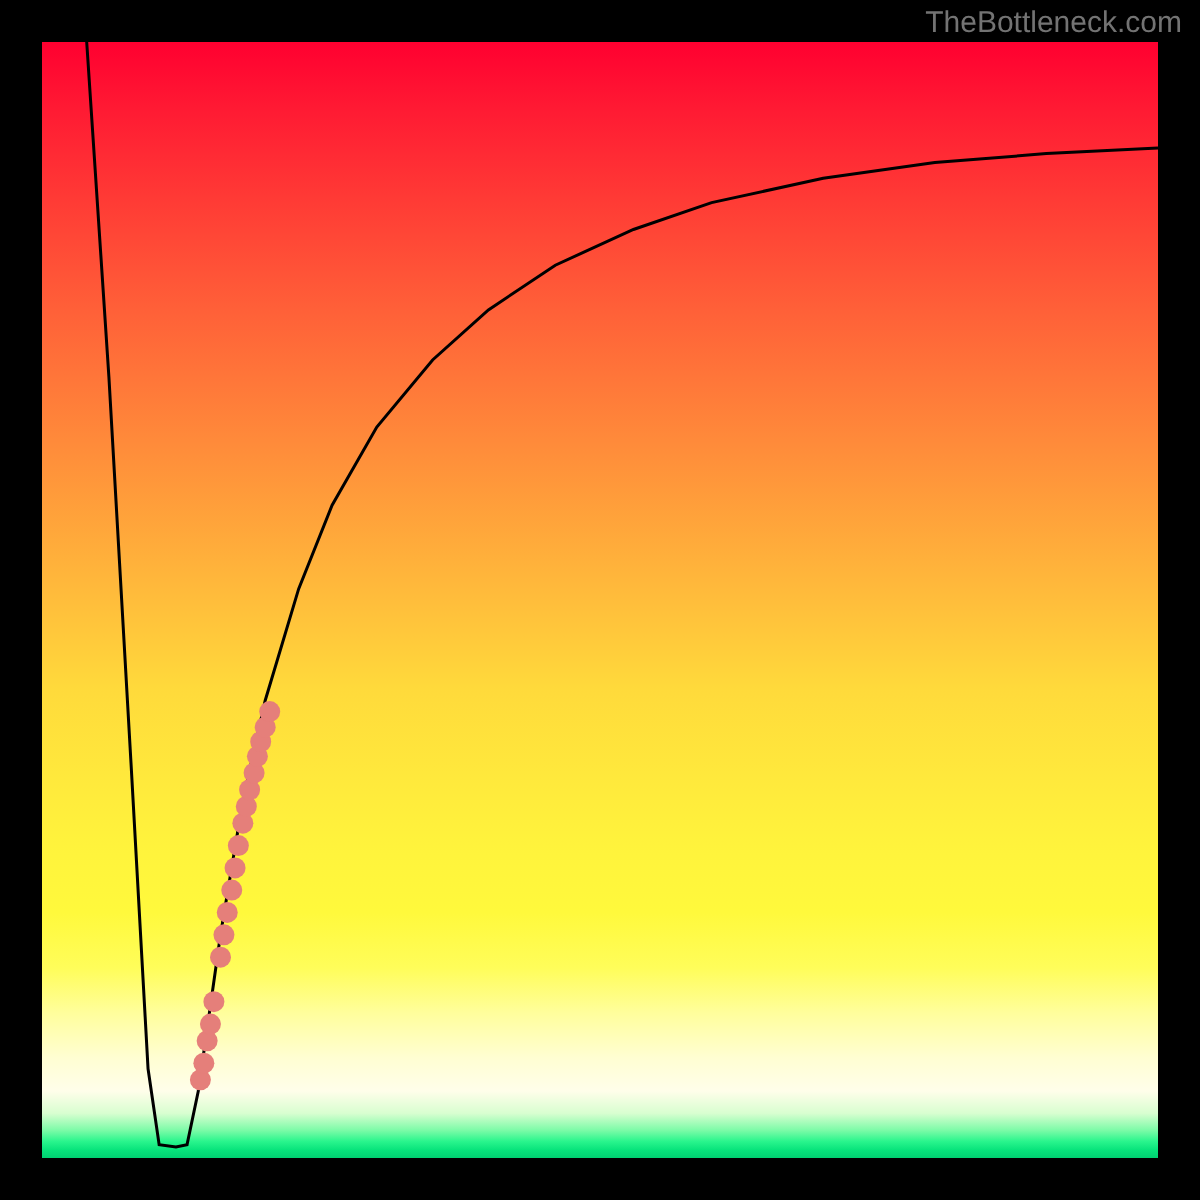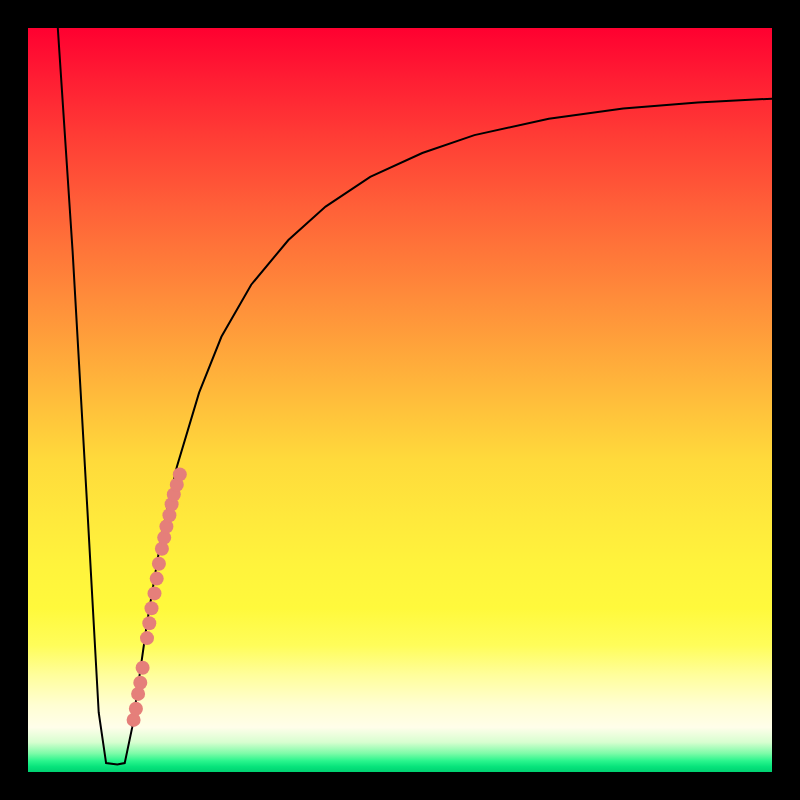--- a/index.html
+++ b/index.html
@@ -88,13 +88,14 @@
           <circle cx="136.2" cy="509.6" r="7" fill="#e57f7a"></circle>
           <circle cx="138.4" cy="498.5" r="7" fill="#e57f7a"></circle>
           <circle cx="141.4" cy="487.3" r="7" fill="#e57f7a"></circle>
           <circle cx="143.6" cy="476.2" r="7" fill="#e57f7a"></circle>
           <circle cx="145.8" cy="466.5" r="7" fill="#e57f7a"></circle>
           <circle cx="148.8" cy="456.8" r="7" fill="#e57f7a"></circle>
           <circle cx="151.8" cy="446.4" r="7" fill="#e57f7a"></circle>
         </g>
     </svg>
   </div>
+  <div class="watermark">TheBottleneck.com</div>
 </div>
 
 </body></html>

